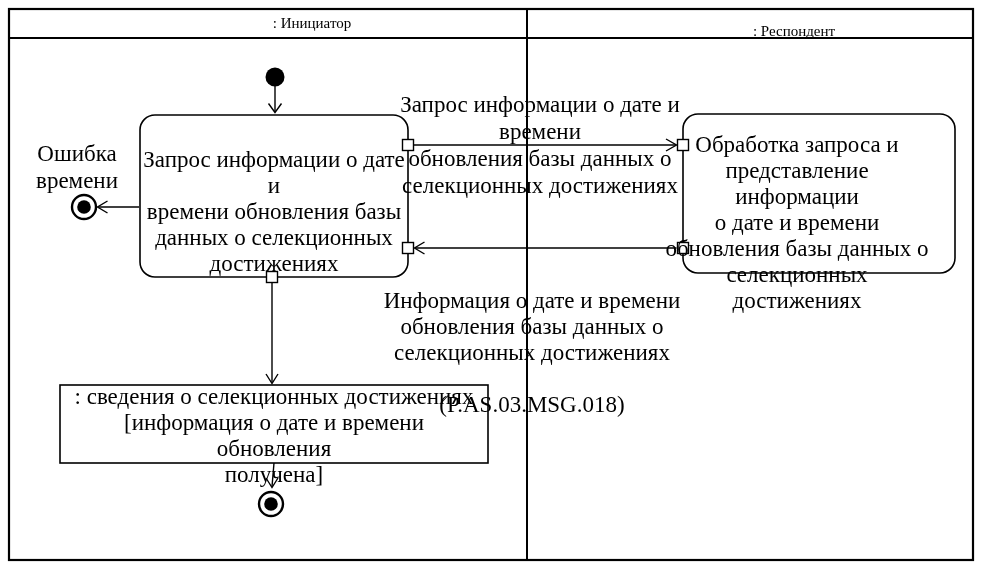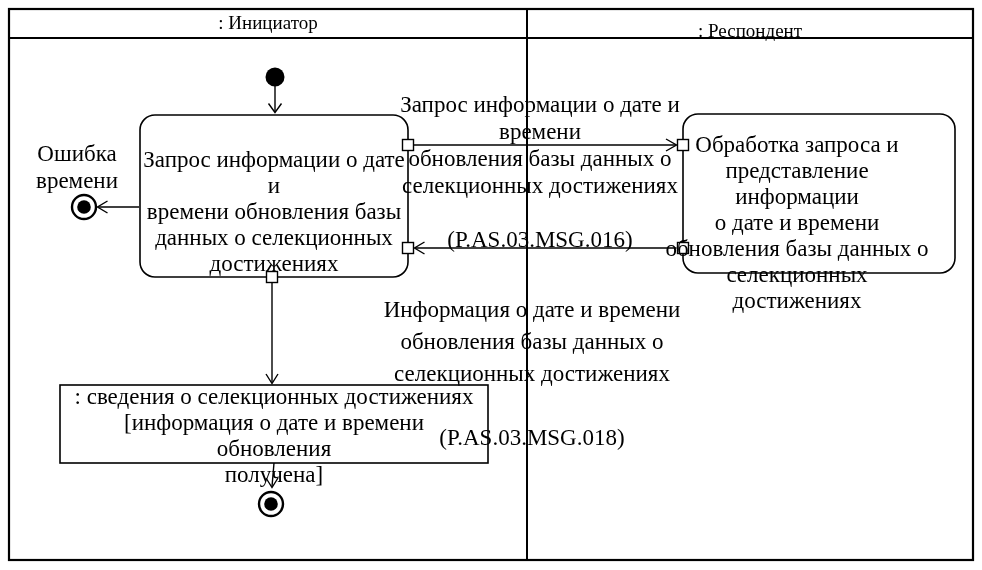--- a/index.html
+++ b/index.html
@@ -23,24 +23,25 @@
   }
   .txt {
     position: absolute;
     text-align: center;
     white-space: pre-line;
     font-size: 23px;
     line-height: 26px;
     color: #000000;
   }
   .lane-title {
-    font-size: 19px;
+    font-size: 15px;
     line-height: 22px;
+    padding-left: 44px;
   }
-  .msg-label { line-height: 32px; }
+  .msg-label { line-height: 26px; }
   .msg-label .code { }
   .err-label { line-height: 27px; }
 </style>
 </head>
 <body>
 
 <div class="canvas">
 
   <svg width="982" height="570" viewBox="0 0 982 570">
 
@@ -97,21 +98,20 @@
   <div class="txt" style="left:664px; top:132px; width:266px;">Обработка запроса и
 представление информации
 о дате и времени
 обновления базы данных о
 селекционных достижениях</div>
 
   <div class="txt msg-label" style="left:367px; top:64px; width:346px; line-height:27px;">
     <div>Запрос информации о дате и времени
 обновления базы данных о
 селекционных достижениях</div>
-    <div class="code">(P.AS.03.MSG.016)</div>
   </div>
 
   <div class="txt msg-label" style="left:359px; top:262px; width:346px;">
     <div>Информация о дате и времени
 обновления базы данных о
 селекционных достижениях</div>
     <div class="code">(P.AS.03.MSG.018)</div>
   </div>
 
   <div class="txt err-label" style="left:20px; top:140px; width:114px;">Ошибка

